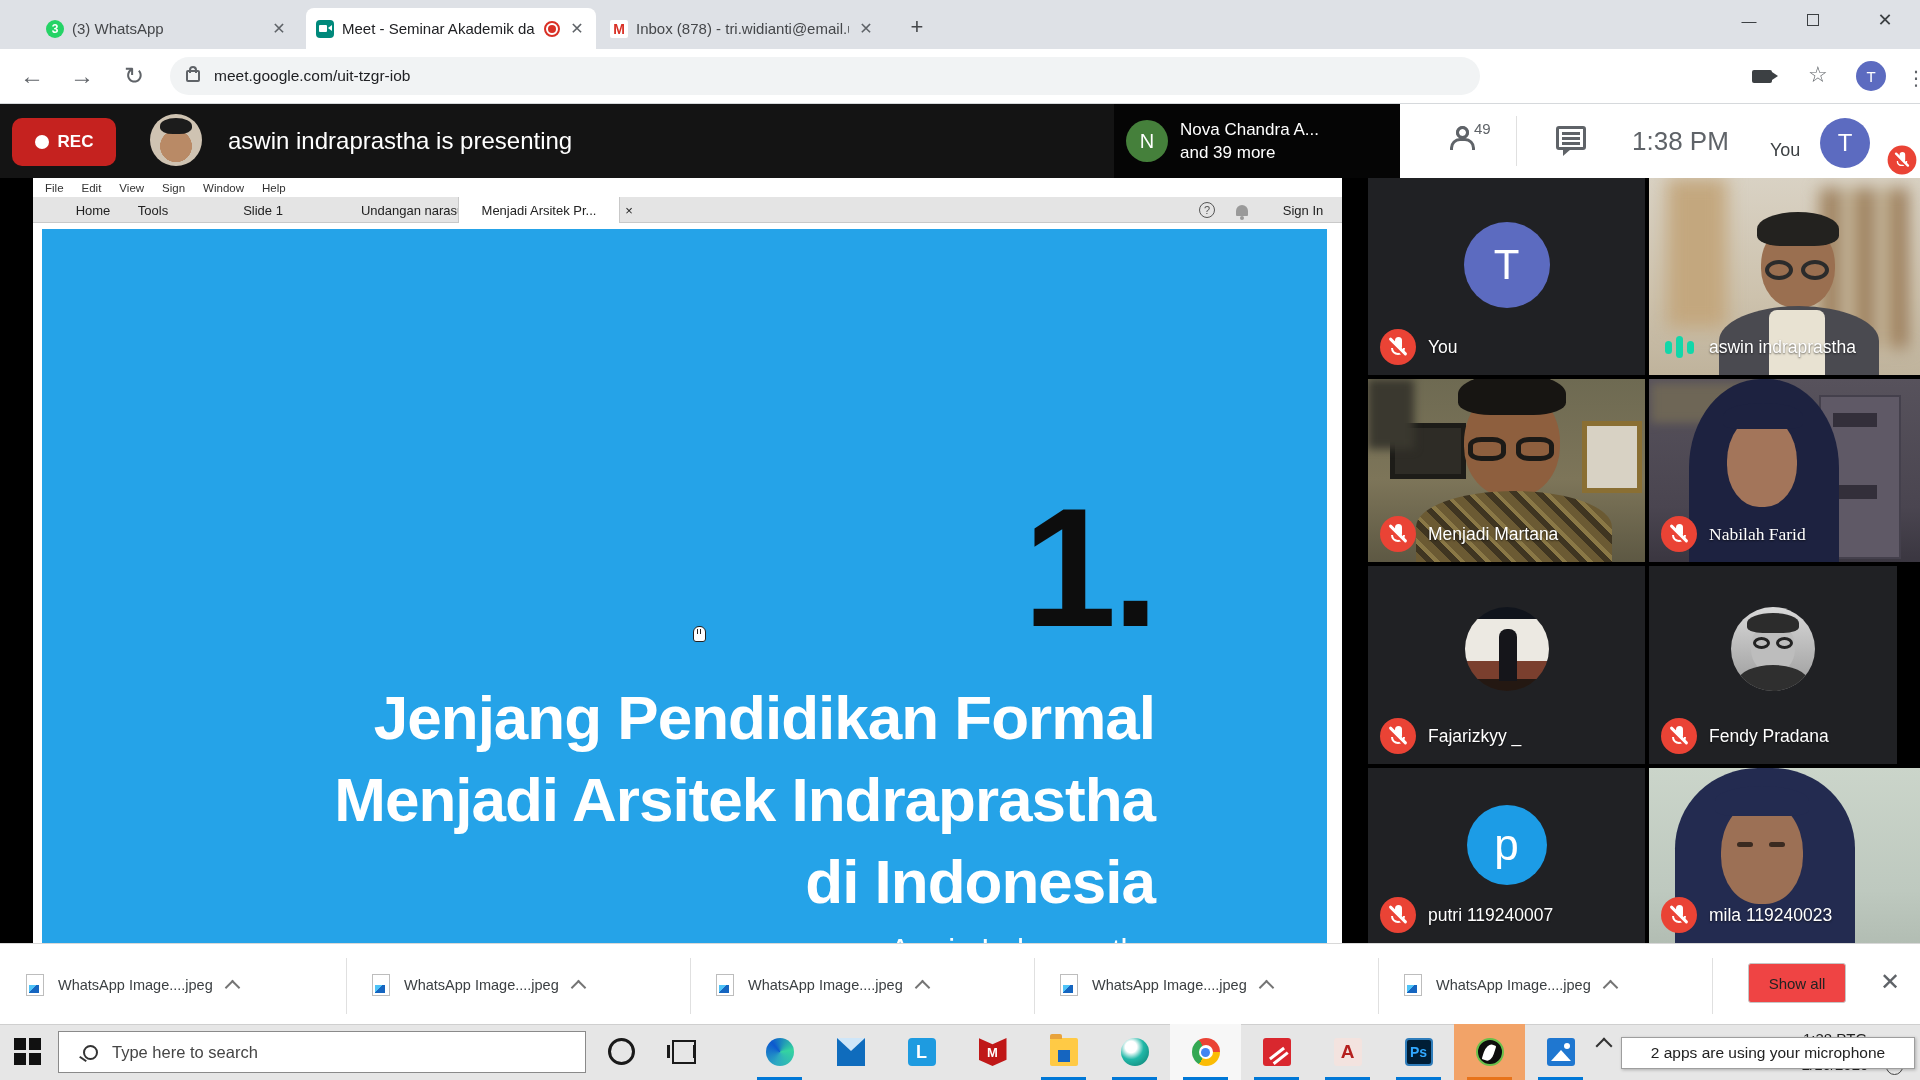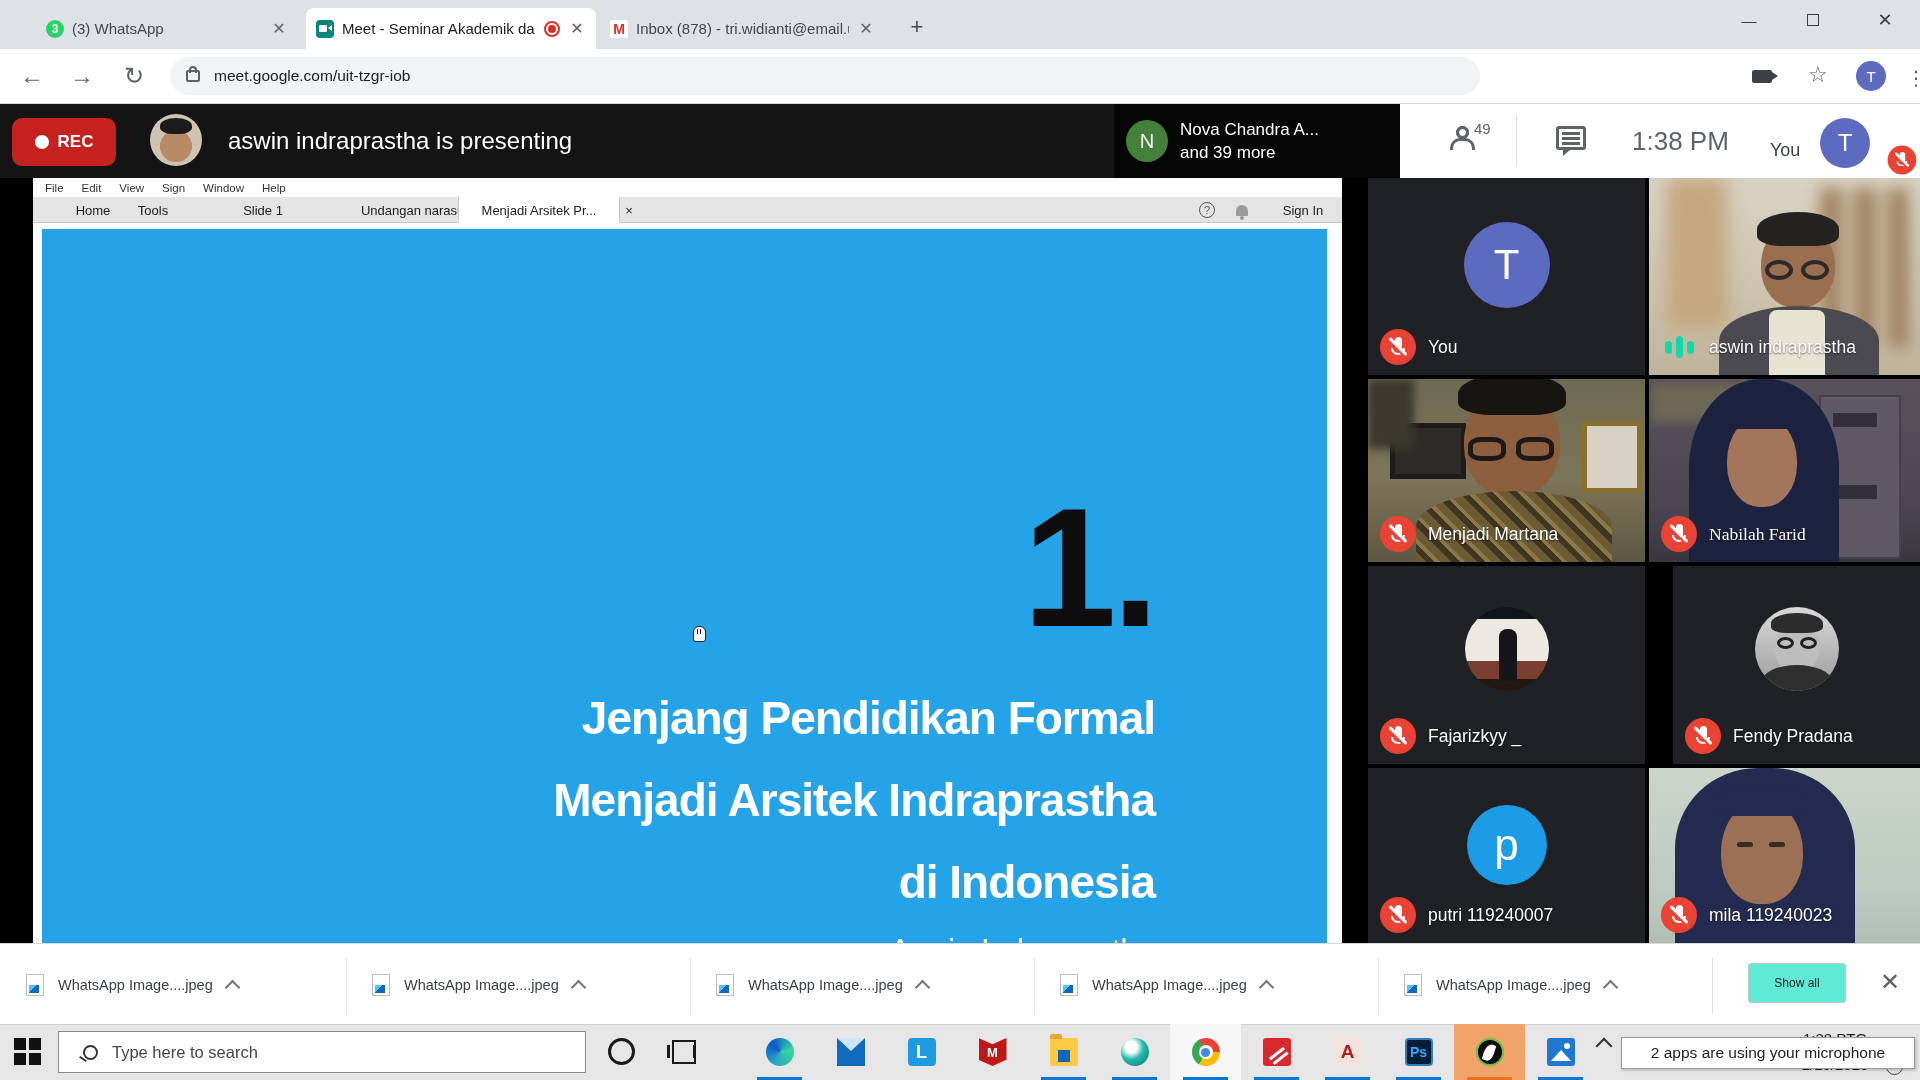--- a/index.html
+++ b/index.html
@@ -61,21 +61,21 @@
   .menubar{left:0;top:0;width:100%;height:19px;background:#fff;display:flex;gap:18px;padding-left:12px;align-items:center;font-size:11.5px;color:#333;}
   .toolrow{left:0;top:19px;width:100%;height:26px;background:#e4e4e4;border-bottom:1px solid #c9c9c9;box-sizing:border-box;font-size:13px;color:#222;}
   .toolrow .item{position:absolute;top:0;height:26px;display:flex;align-items:center;justify-content:center;}
   .doctab-active{background:#fff;border-left:1px solid #c9c9c9;border-right:1px solid #c9c9c9;}
   .helpq{width:16px;height:16px;border:1.5px solid #555;border-radius:50%;font-size:11px;color:#555;display:flex;align-items:center;justify-content:center;box-sizing:border-box;}
   .bell{width:12px;height:11px;background:#9a9a9a;border-radius:6px 6px 1px 1px;position:relative;}
   .bell::after{content:"";position:absolute;left:4px;bottom:-4px;width:4px;height:4px;background:#9a9a9a;border-radius:50%;}
   .docarea{left:0;top:45px;width:100%;height:720px;background:#fff;}
   .slide{left:9px;top:6px;width:1285px;height:714px;overflow:hidden;}
   .slide-num{right:172px;top:255px;font-size:168px;line-height:1;font-weight:bold;color:#0d0d0d;letter-spacing:-4px;}
-  .slide-title{right:172px;top:448px;text-align:right;color:#fff;font-size:46px;line-height:82px;font-weight:bold;letter-spacing:-1px;white-space:nowrap;}
+  .slide-title{right:172px;top:448px;text-align:right;color:#fff;font-size:62px;line-height:82px;font-weight:bold;letter-spacing:-1px;white-space:nowrap;}
   .slide-sub{right:172px;top:700px;text-align:right;color:#fff;font-size:31px;line-height:43px;font-weight:400;white-space:nowrap;}
   
   .grid{left:1368px;top:178px;width:552px;height:765px;background:#000;}
   .tile{position:absolute;overflow:hidden;background:#202124;}
   .tile-label{position:absolute;left:12px;bottom:10px;display:flex;align-items:center;gap:12px;color:#fff;font-size:17.5px;white-space:nowrap;text-shadow:0 1px 2px rgba(0,0,0,.6);}
   .mic{width:36px;height:36px;border-radius:50%;background:#ea4335;position:relative;flex:none;}
   .mic i{position:absolute;left:14.5px;top:8px;width:7px;height:13px;background:#fff;border-radius:3.5px;}
   .mic u{position:absolute;left:11px;top:19px;width:14px;height:7px;border:2px solid #fff;border-top:none;border-radius:0 0 9px 9px;box-sizing:border-box;}
   .mic s{position:absolute;left:6px;top:16px;width:24px;height:3px;background:#fff;transform:rotate(45deg);border-radius:2px;box-shadow:0 2px 0 rgba(234,67,53,1);}
   .eq{width:36px;height:36px;display:flex;align-items:center;justify-content:center;gap:4px;flex:none;}
@@ -86,21 +86,21 @@
   .scene{position:absolute;left:0;top:0;right:0;bottom:0;}
   .head{position:absolute;border-radius:50% 50% 46% 46%;}
   .bodyshape{position:absolute;border-radius:50% 50% 0 0;}
   
   .dlbar{left:0;top:943px;width:1920px;height:81px;background:#fff;border-top:1px solid #d8d8d8;box-sizing:border-box;}
   .dlitem{top:965px;height:40px;display:flex;align-items:center;gap:14px;font-size:14.5px;color:#3c4043;}
   .fico{width:16px;height:20px;background:#fff;border:1px solid #bdbdbd;position:relative;flex:none;}
   .fico::before{content:"";position:absolute;left:2px;bottom:2px;width:10px;height:8px;background:linear-gradient(135deg,#4fc3f7 0 40%,#1565c0 41%);}
   .chev{width:9px;height:9px;border-left:2.5px solid #757575;border-top:2.5px solid #757575;transform:rotate(45deg);margin-top:4px;}
   .dldiv{top:958px;width:1px;height:56px;background:#e0e0e0;}
-  .showall{left:1748px;top:963px;width:96px;height:38px;border:1px solid #c6c6c6;border-radius:3px;display:flex;align-items:center;justify-content:center;font-size:12px;color:#222;background:#5eead4;}
+  .showall{left:1748px;top:963px;width:96px;height:38px;border:1px solid #c6c6c6;border-radius:3px;display:flex;align-items:center;justify-content:center;font-size:15px;color:#222;background:#ef4444;}
   .dlclose{left:1880px;top:968px;font-size:24px;color:#5f6368;}
   
   .taskbar{left:0;top:1024px;width:1920px;height:56px;background:#e6e6e6;border-top:1px solid #cfcfcf;box-sizing:border-box;}
   .startbtn{left:14px;top:1038px;width:28px;height:28px;display:grid;grid-template-columns:12px 12px;grid-template-rows:12px 12px;gap:3px;}
   .startbtn b{background:#111;}
   .searchbox{left:58px;top:1031px;width:528px;height:42px;background:#fff;border:1px solid #8a8a8a;display:flex;align-items:center;padding:0 24px;gap:14px;box-sizing:border-box;}
   .mag{width:11px;height:11px;border:2px solid #333;border-radius:50%;position:relative;flex:none;}
   .mag::after{content:"";position:absolute;left:-6px;top:11px;width:8px;height:2px;background:#333;transform:rotate(35deg);}
   .searchtxt{font-size:16.5px;color:#454545;}
   .cortana{left:608px;top:1038px;width:27px;height:27px;border:3px solid #1a1a1a;border-radius:50%;box-sizing:border-box;}
@@ -343,21 +343,21 @@
     <div class="tile-label">
         <span class="mic">
           <i></i>
           <u></u>
           <s></s>
         </span>
         <span>Fajarizkyy _</span>
       </div>
   </div>
 
-  <div class="tile" style="left:281px;top:388px;width:248px;height:198px;margin-left:24px;">
+  <div class="tile" style="left:281px;top:388px;width:248px;height:198px;">
     <div class="photoav">
       <div class="scene" style="background:linear-gradient(180deg,#d9d9d9,#9a9a9a);">
         <div class="head" style="left:20px;top:14px;width:44px;height:52px;background:#bdbdbd;"></div>
         <div class="abs" style="left:16px;top:6px;width:52px;height:20px;background:#2c2c2c;border-radius:50% 50% 30% 30%;"></div>
         <div class="abs" style="left:22px;top:30px;width:17px;height:12px;border:3px solid #222;border-radius:50%;box-sizing:border-box;"></div>
         <div class="abs" style="left:45px;top:30px;width:17px;height:12px;border:3px solid #222;border-radius:50%;box-sizing:border-box;"></div>
         <div class="bodyshape" style="left:8px;top:58px;width:68px;height:30px;background:#2f2f2f;"></div>
       </div>
     </div>
     <div class="tile-label">

